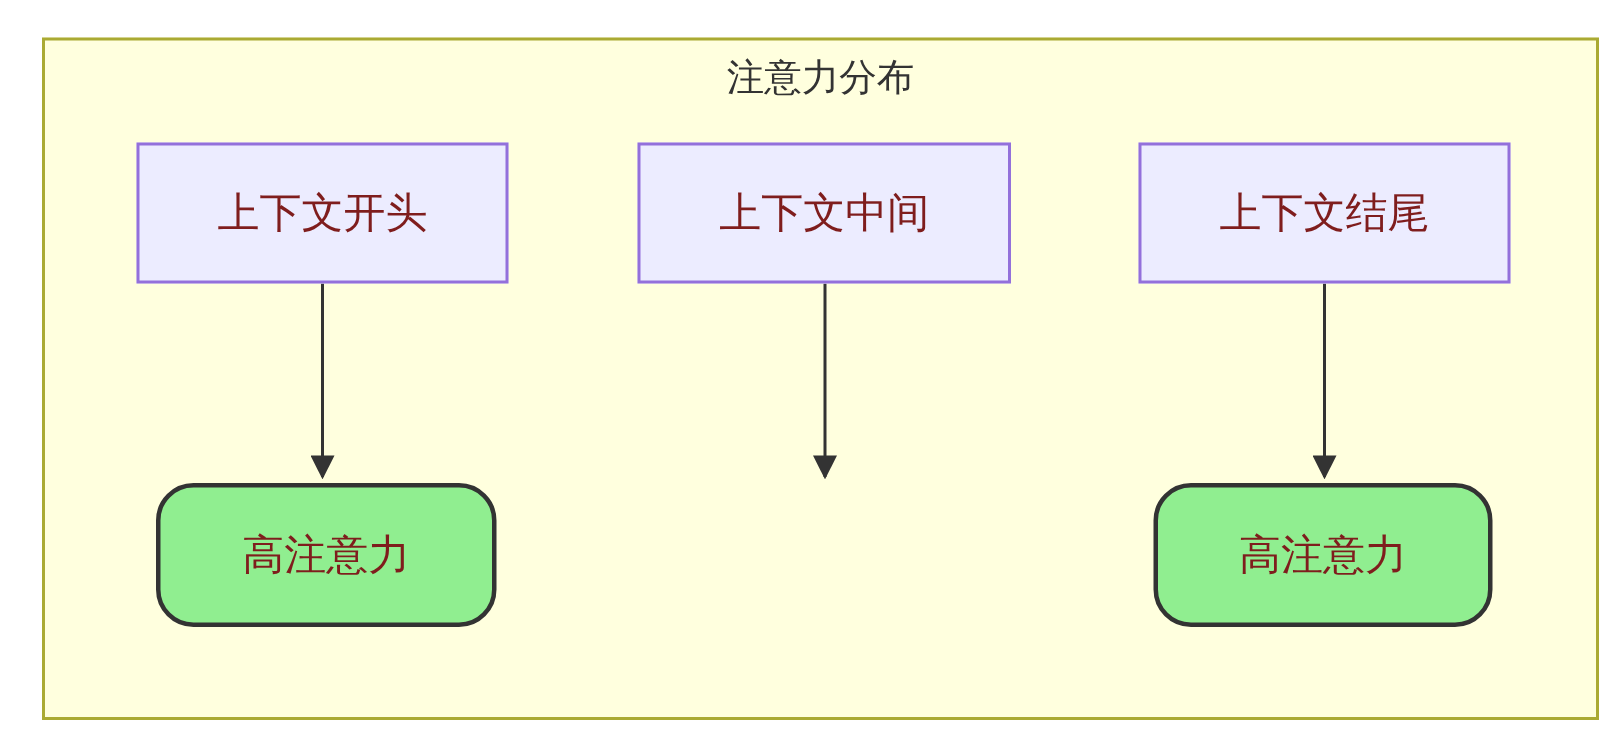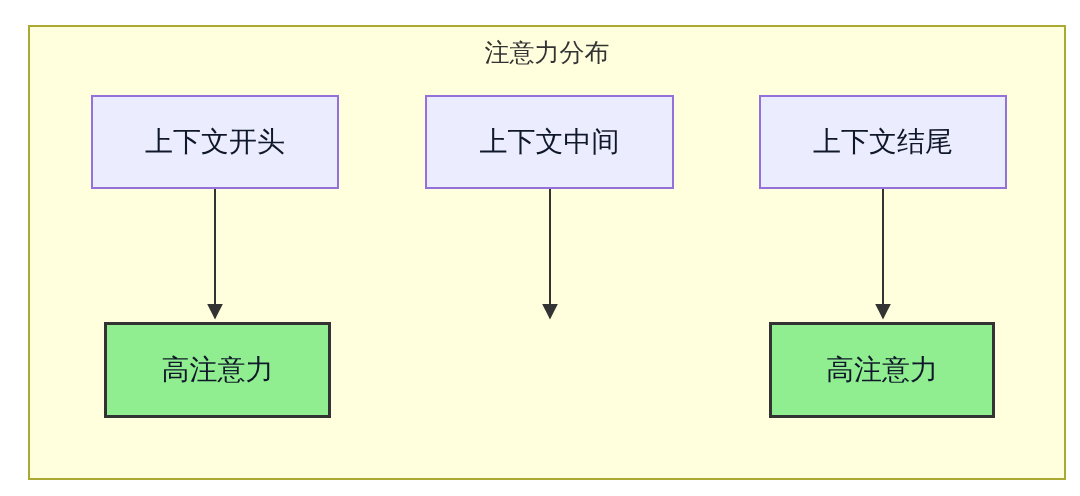--- a/index.html
+++ b/index.html
@@ -34,35 +34,35 @@
     left: 0; top: 0;
     width: 1034px; height: 451px;
     pointer-events: none;
   }
   .node {
     position: absolute;
     display: flex;
     align-items: center;
     justify-content: center;
     font-size: 28px;
-    color: #0f172a;
+    color: #7f1d1d;
     text-align: center;
   }
   .node-source {
     top: 68px;
     height: 94px;
     background: #ECECFF;
     border: 2px solid #9370DB;
   }
   .node-result {
     top: 295px;
     height: 96px;
     border: 3px solid #333333;
   }
-  .result-high { background: #90EE90; }
+  .result-high { background: #90EE90; border-radius: 25px; }
   .result-low  { background: #FF9999; }
   .col0-src { left: 61px;  width: 248px; }
   .col1-src { left: 395px; width: 249px; justify-content: center; }
   .col2-src { left: 729px; width: 248px; align-items: center; }
   .col0-res { left: 74px;  width: 227px; }
   .col1-res { left: 409px; width: 226px; }
   .col2-res { left: 739px; width: 226px; }
 </style>
 </head>
 <body>

